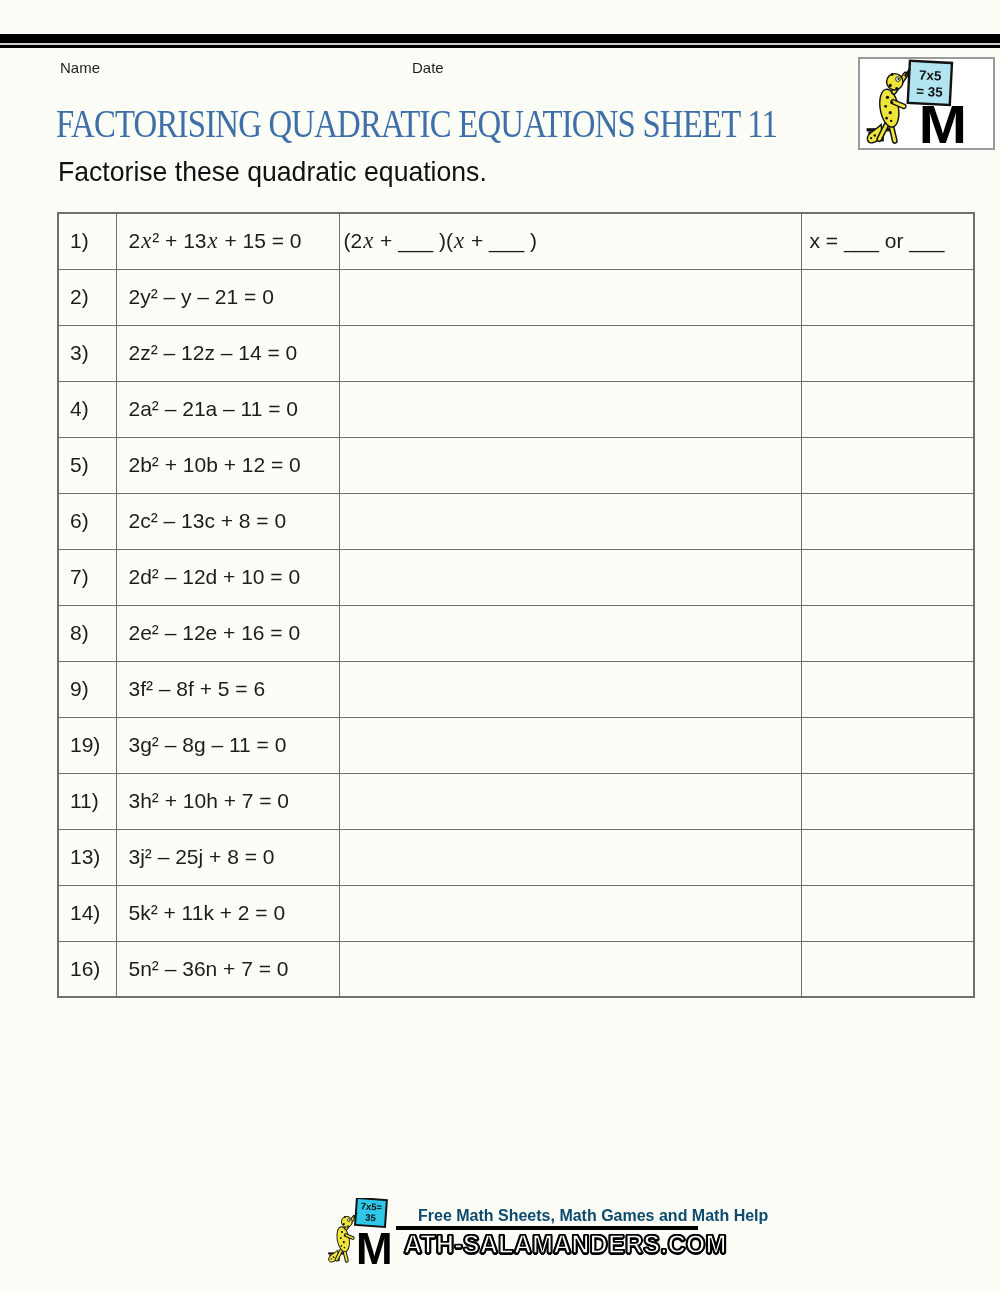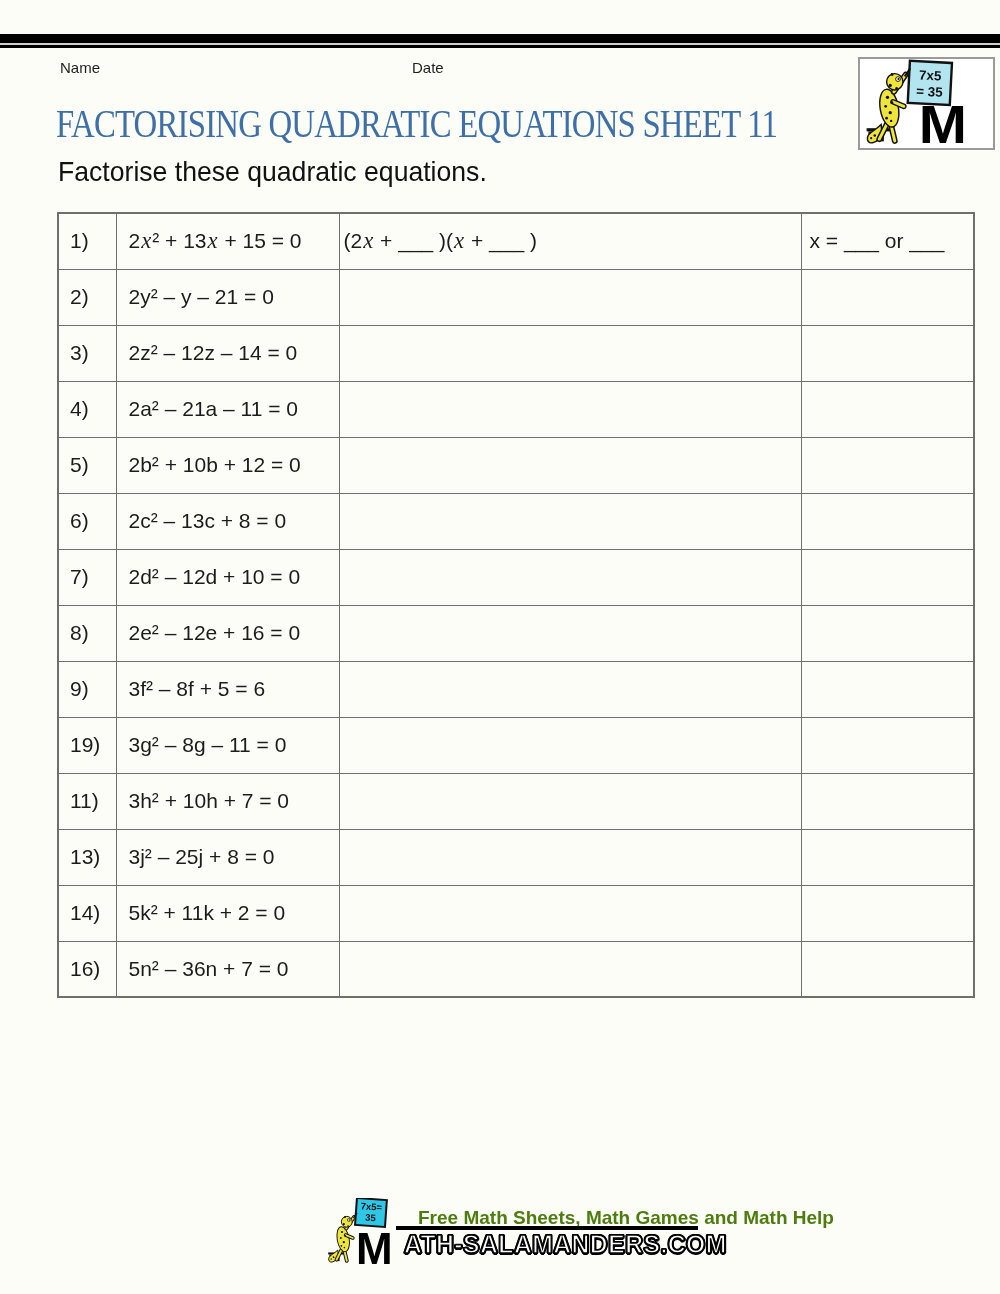--- a/index.html
+++ b/index.html
@@ -45,22 +45,22 @@
   td.c-ans{padding-left:8px;}
   td i{
     font-family:"Liberation Serif",serif; font-style:italic;
     font-size:1.08em; padding:0 1px;
   }
   .footer{
     position:absolute; left:326px; top:1198px; width:392px; height:70px;
   }
   .footer-svg{position:absolute; left:0; top:0; width:78px; height:68px;}
   .tagline{
-    position:absolute; left:92px; top:9px; font-size:19px; font-weight:bold;
-    color:#4d7c0f; white-space:nowrap;
+    position:absolute; left:92px; top:9px; font-size:16px; font-weight:bold;
+    color:#0c4a6e; white-space:nowrap;
   }
   .footer-rule{
     position:absolute; left:70px; top:28px; width:302px; height:3.5px; background:#000;
   }
   .site-name{
     position:absolute; left:78px; top:31px; font-size:26px; font-weight:bold;
     color:#fff; white-space:nowrap; letter-spacing:0.5px;
     -webkit-text-stroke:1.4px #000;
     text-shadow:-1px -1px 0 #000,1px -1px 0 #000,-1px 1px 0 #000,1px 1px 0 #000,
                 0 -1.5px 0 #000,0 1.5px 0 #000,-1.5px 0 0 #000,1.5px 0 0 #000;

